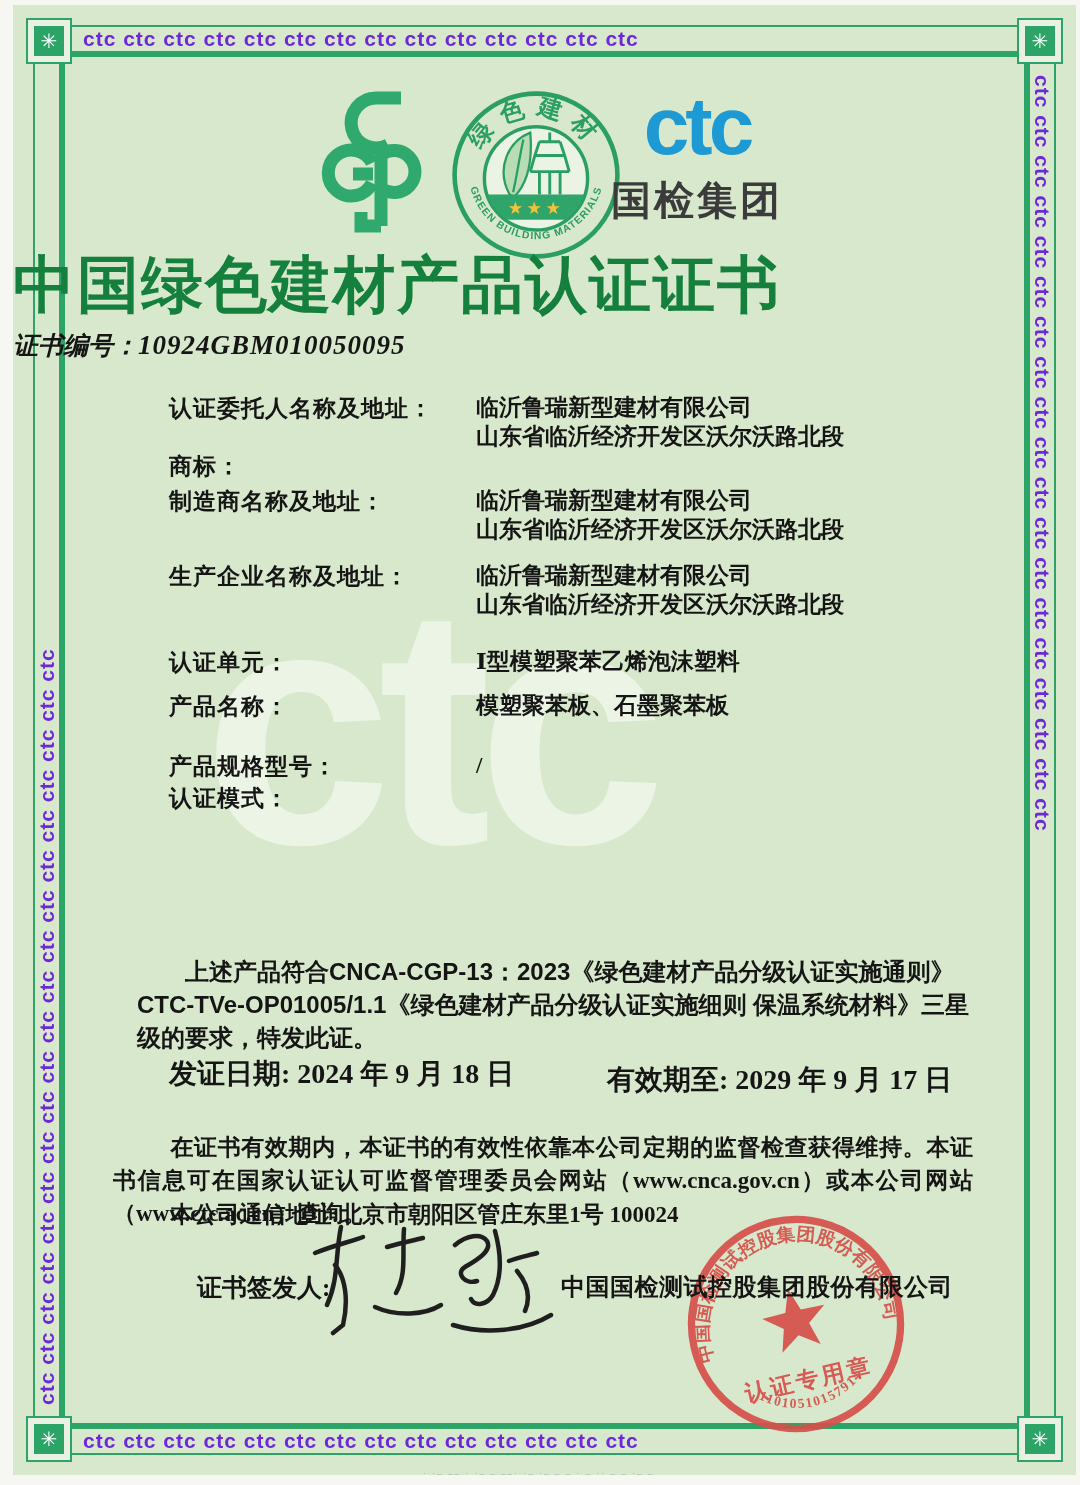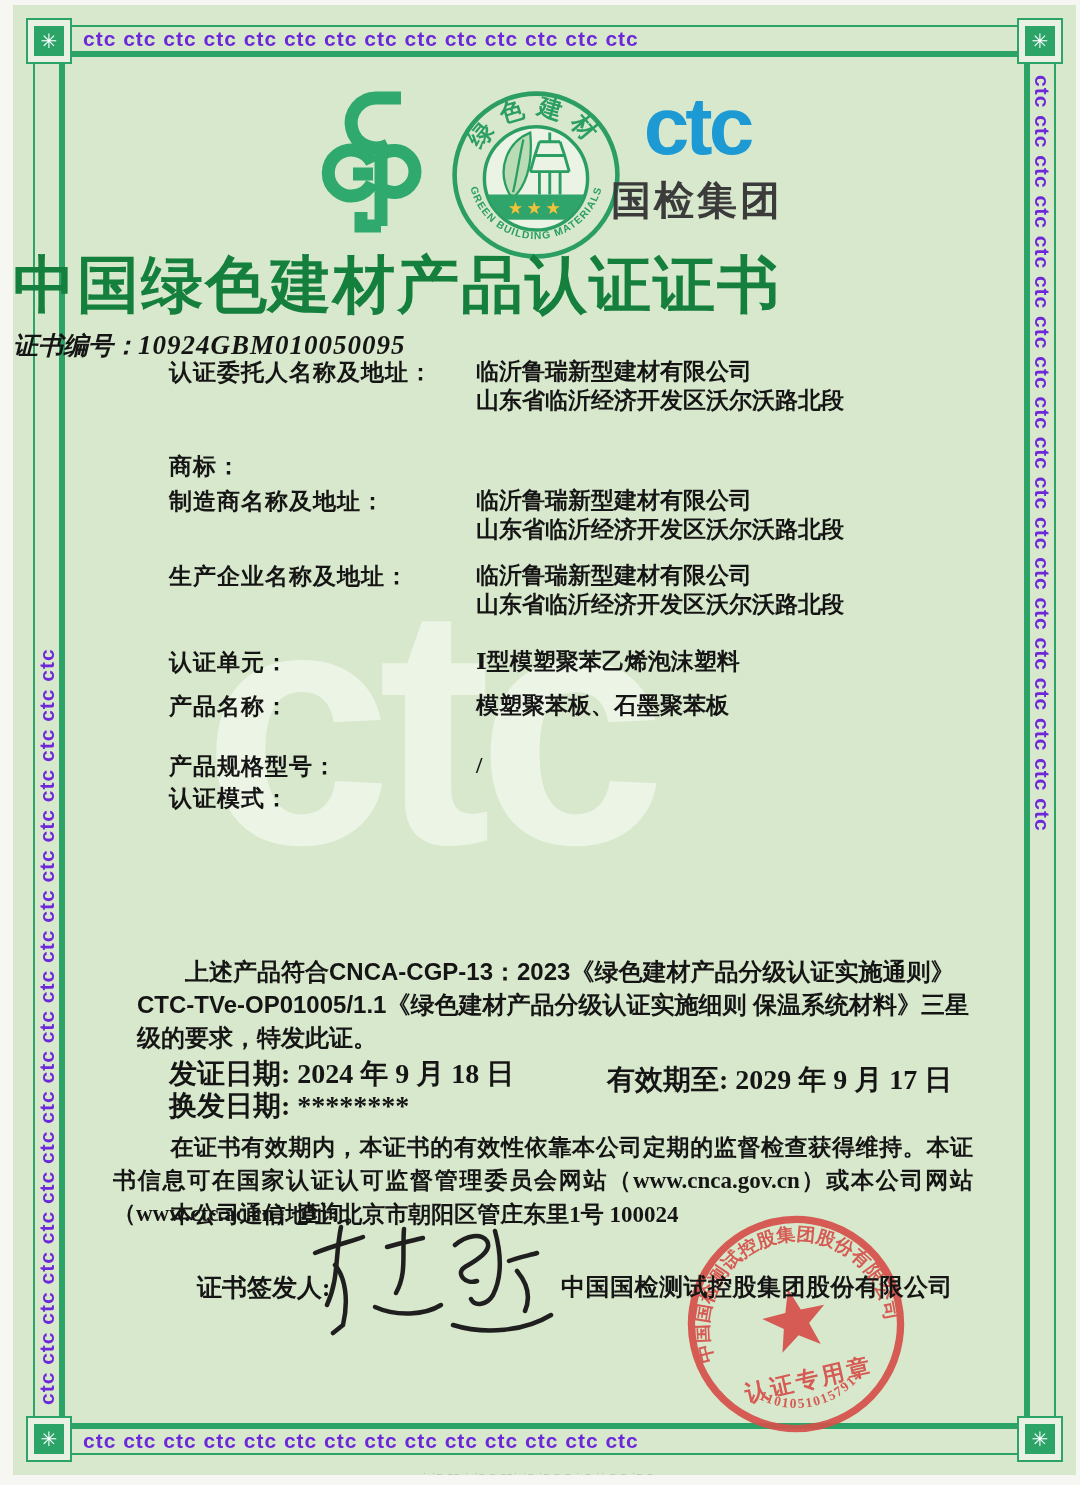--- a/index.html
+++ b/index.html
@@ -133,21 +133,21 @@
   <div class="ctc-block">
     <div class="ctc-word">ctc</div>
     <div class="ctc-name">国检集团</div>
   </div>
 
   <div class="cert-title">中国绿色建材产品认证证书</div>
   <div class="cert-no">
     <span>证书编号：</span><span class="num">10924GBM010050095</span>
   </div>
 
-  <div class="row" style="top:352px">
+  <div class="row" style="top:388px">
     <span class="lbl">认证委托人名称及地址：</span>
     <span class="val">
       <div>临沂鲁瑞新型建材有限公司</div>
         <div>山东省临沂经济开发区沃尔沃路北段</div>
     </span>
   </div>
   <div class="row" style="top:446px">
     <span class="lbl">商标：</span>
     <span class="val"></span>
   </div>
@@ -189,24 +189,20 @@
 
   <div class="statement">上述产品符合CNCA-CGP-13：2023《绿色建材产品分级认证实施通则》CTC-TVe-OP01005/1.1《绿色建材产品分级认证实施细则 保温系统材料》三星级的要求，特发此证。</div>
 
   <div class="dateline" style="left:156px;top:1050px">
     <span>发证日期:</span>
     <span>2024 年 9 月 18 日</span>
   </div>
   <div class="dateline" style="left:594px;top:1056px">
     <span>有效期至:</span>
     <span>2029 年 9 月 17 日</span>
-  </div>
-  <div class="dateline" style="left:156px;top:1082px">
-    <span>换发日期:</span>
-    <span>********</span>
   </div>
 
   <div class="footer-para">在证书有效期内，本证书的有效性依靠本公司定期的监督检查获得维持。本证书信息可在国家认证认可监督管理委员会网站（www.cnca.gov.cn）或本公司网站（www.ctc.ac.cn）查询。</div>
   <div class="footer-addr">本公司通信地址:北京市朝阳区管庄东里1号  100024</div>
 
   <div class="signer-label">证书签发人:</div>
   <svg class="signature" width="260" height="130" viewBox="0 0 260 130">
     <g fill="none" stroke="#1f1f1f" stroke-width="4.5" stroke-linecap="round">
       <path d="M 38 14 C 32 42 36 66 24 92"></path>
       <path d="M 12 40 C 32 32 50 28 60 24"></path>

